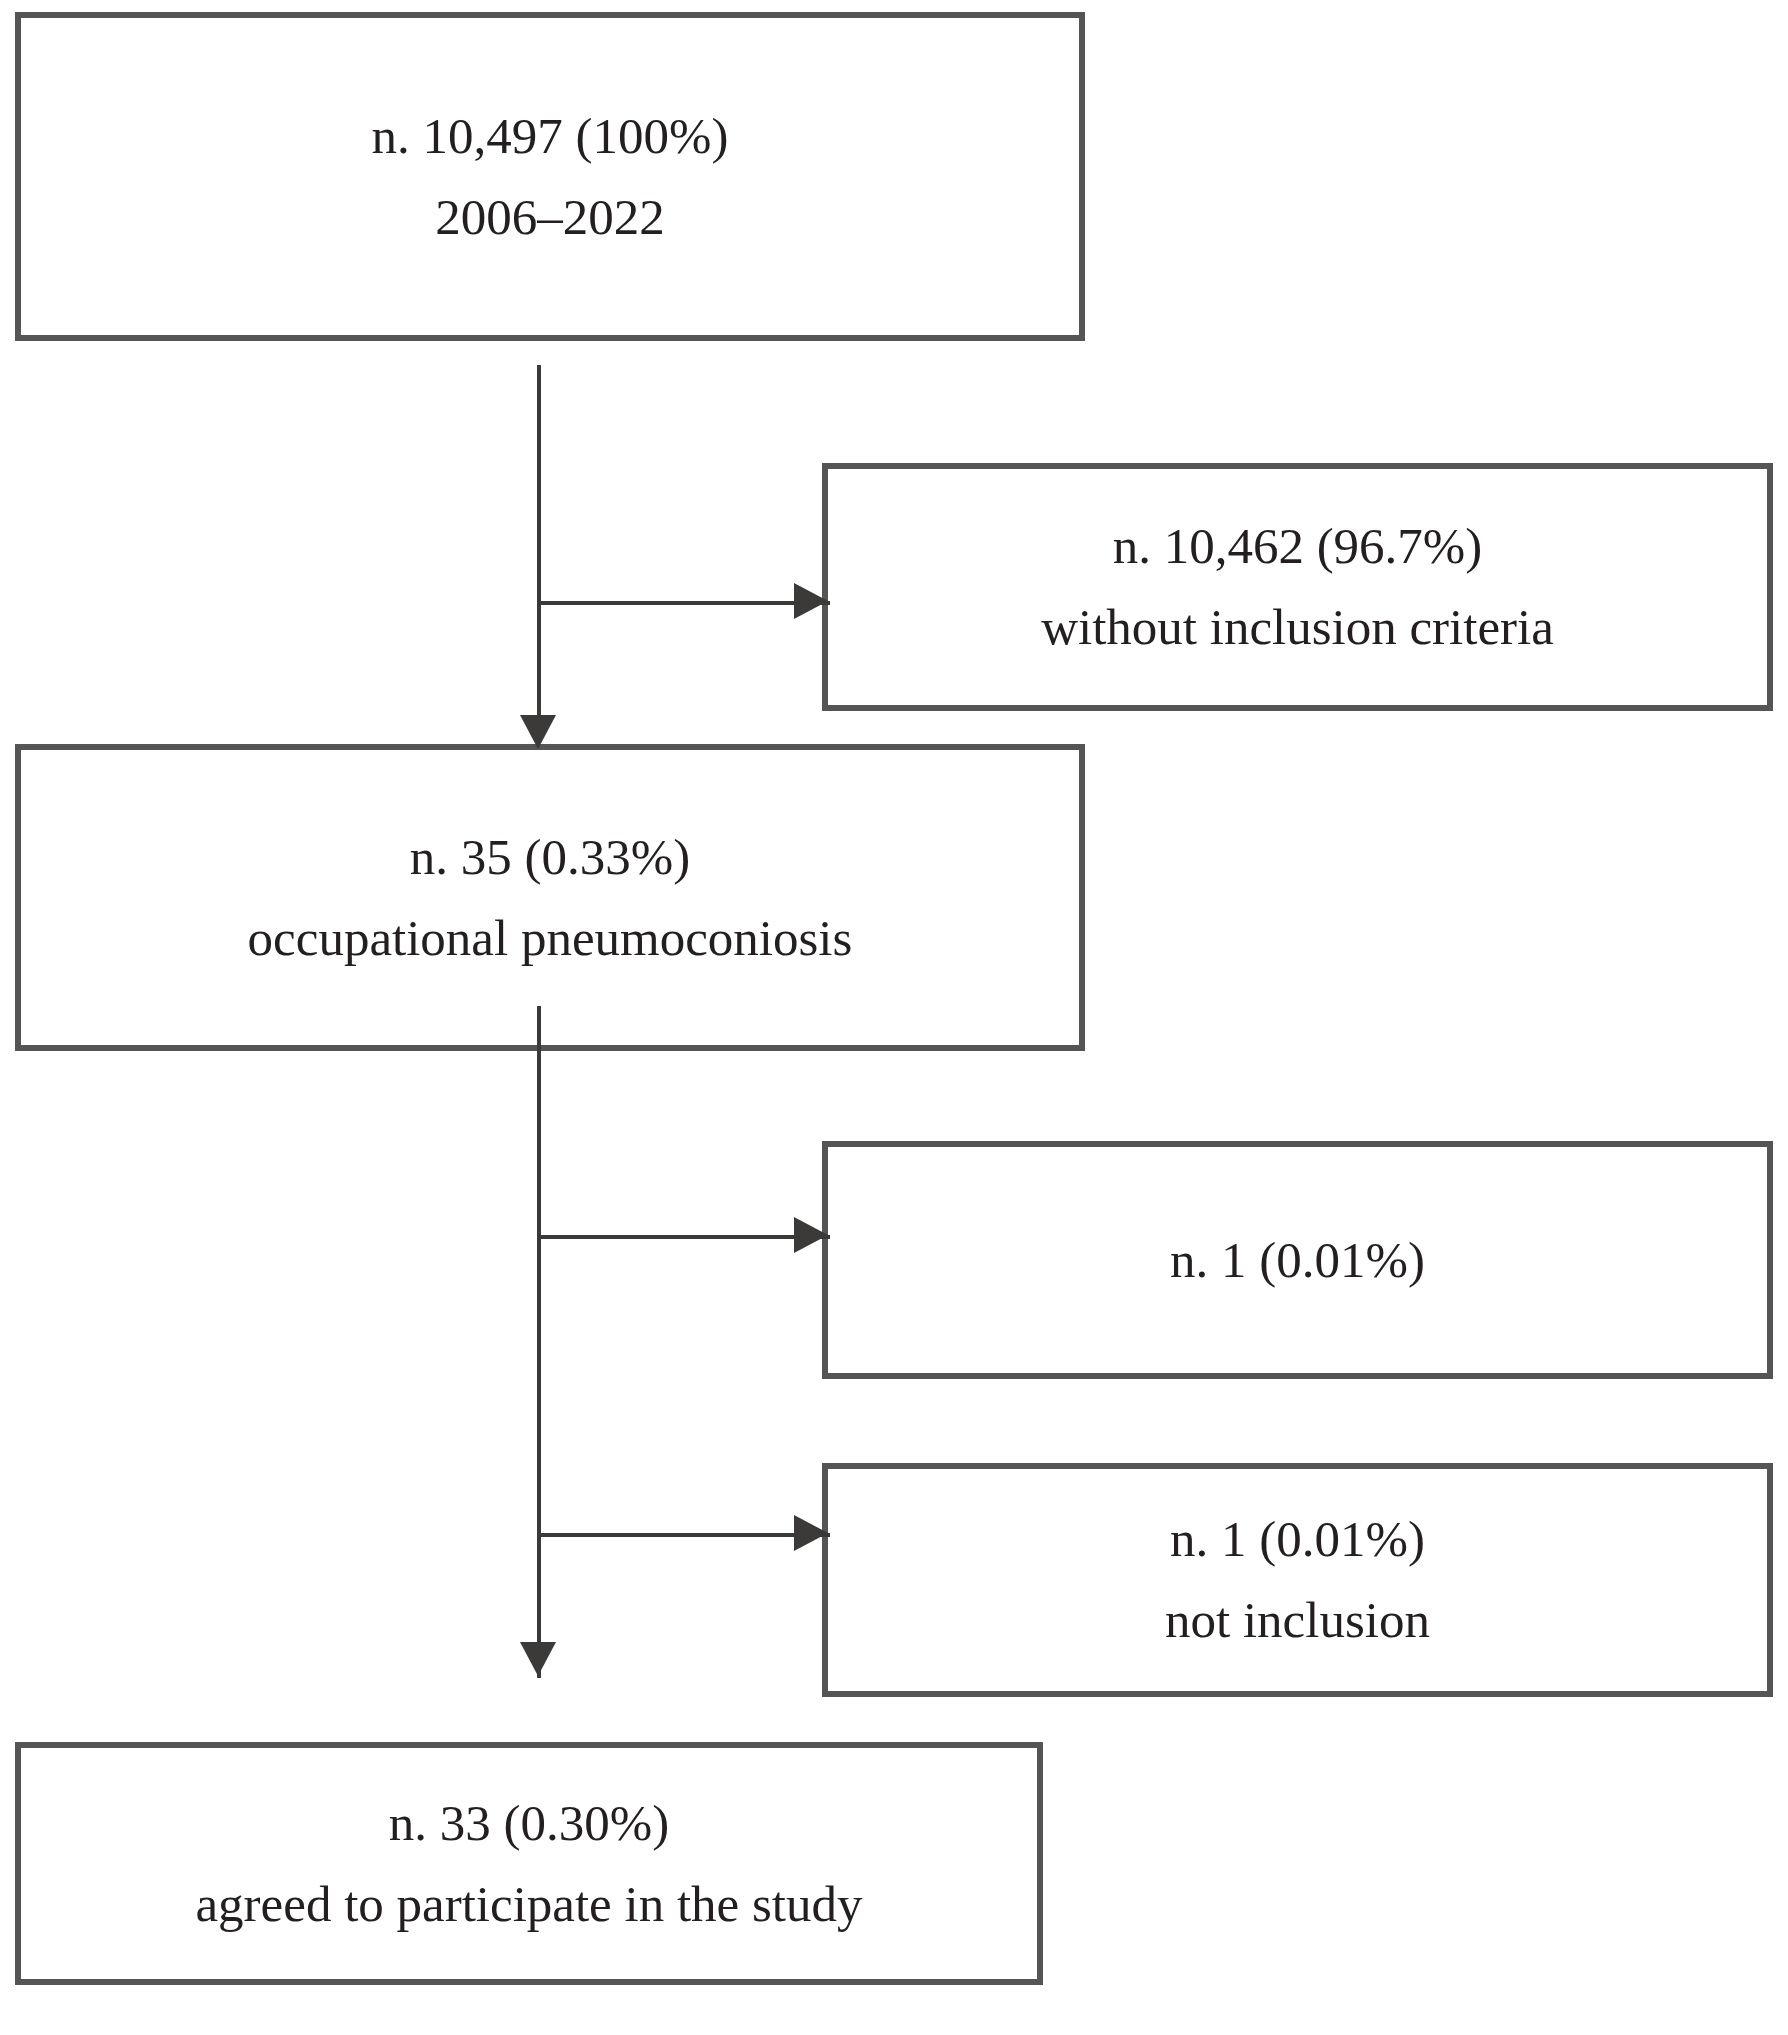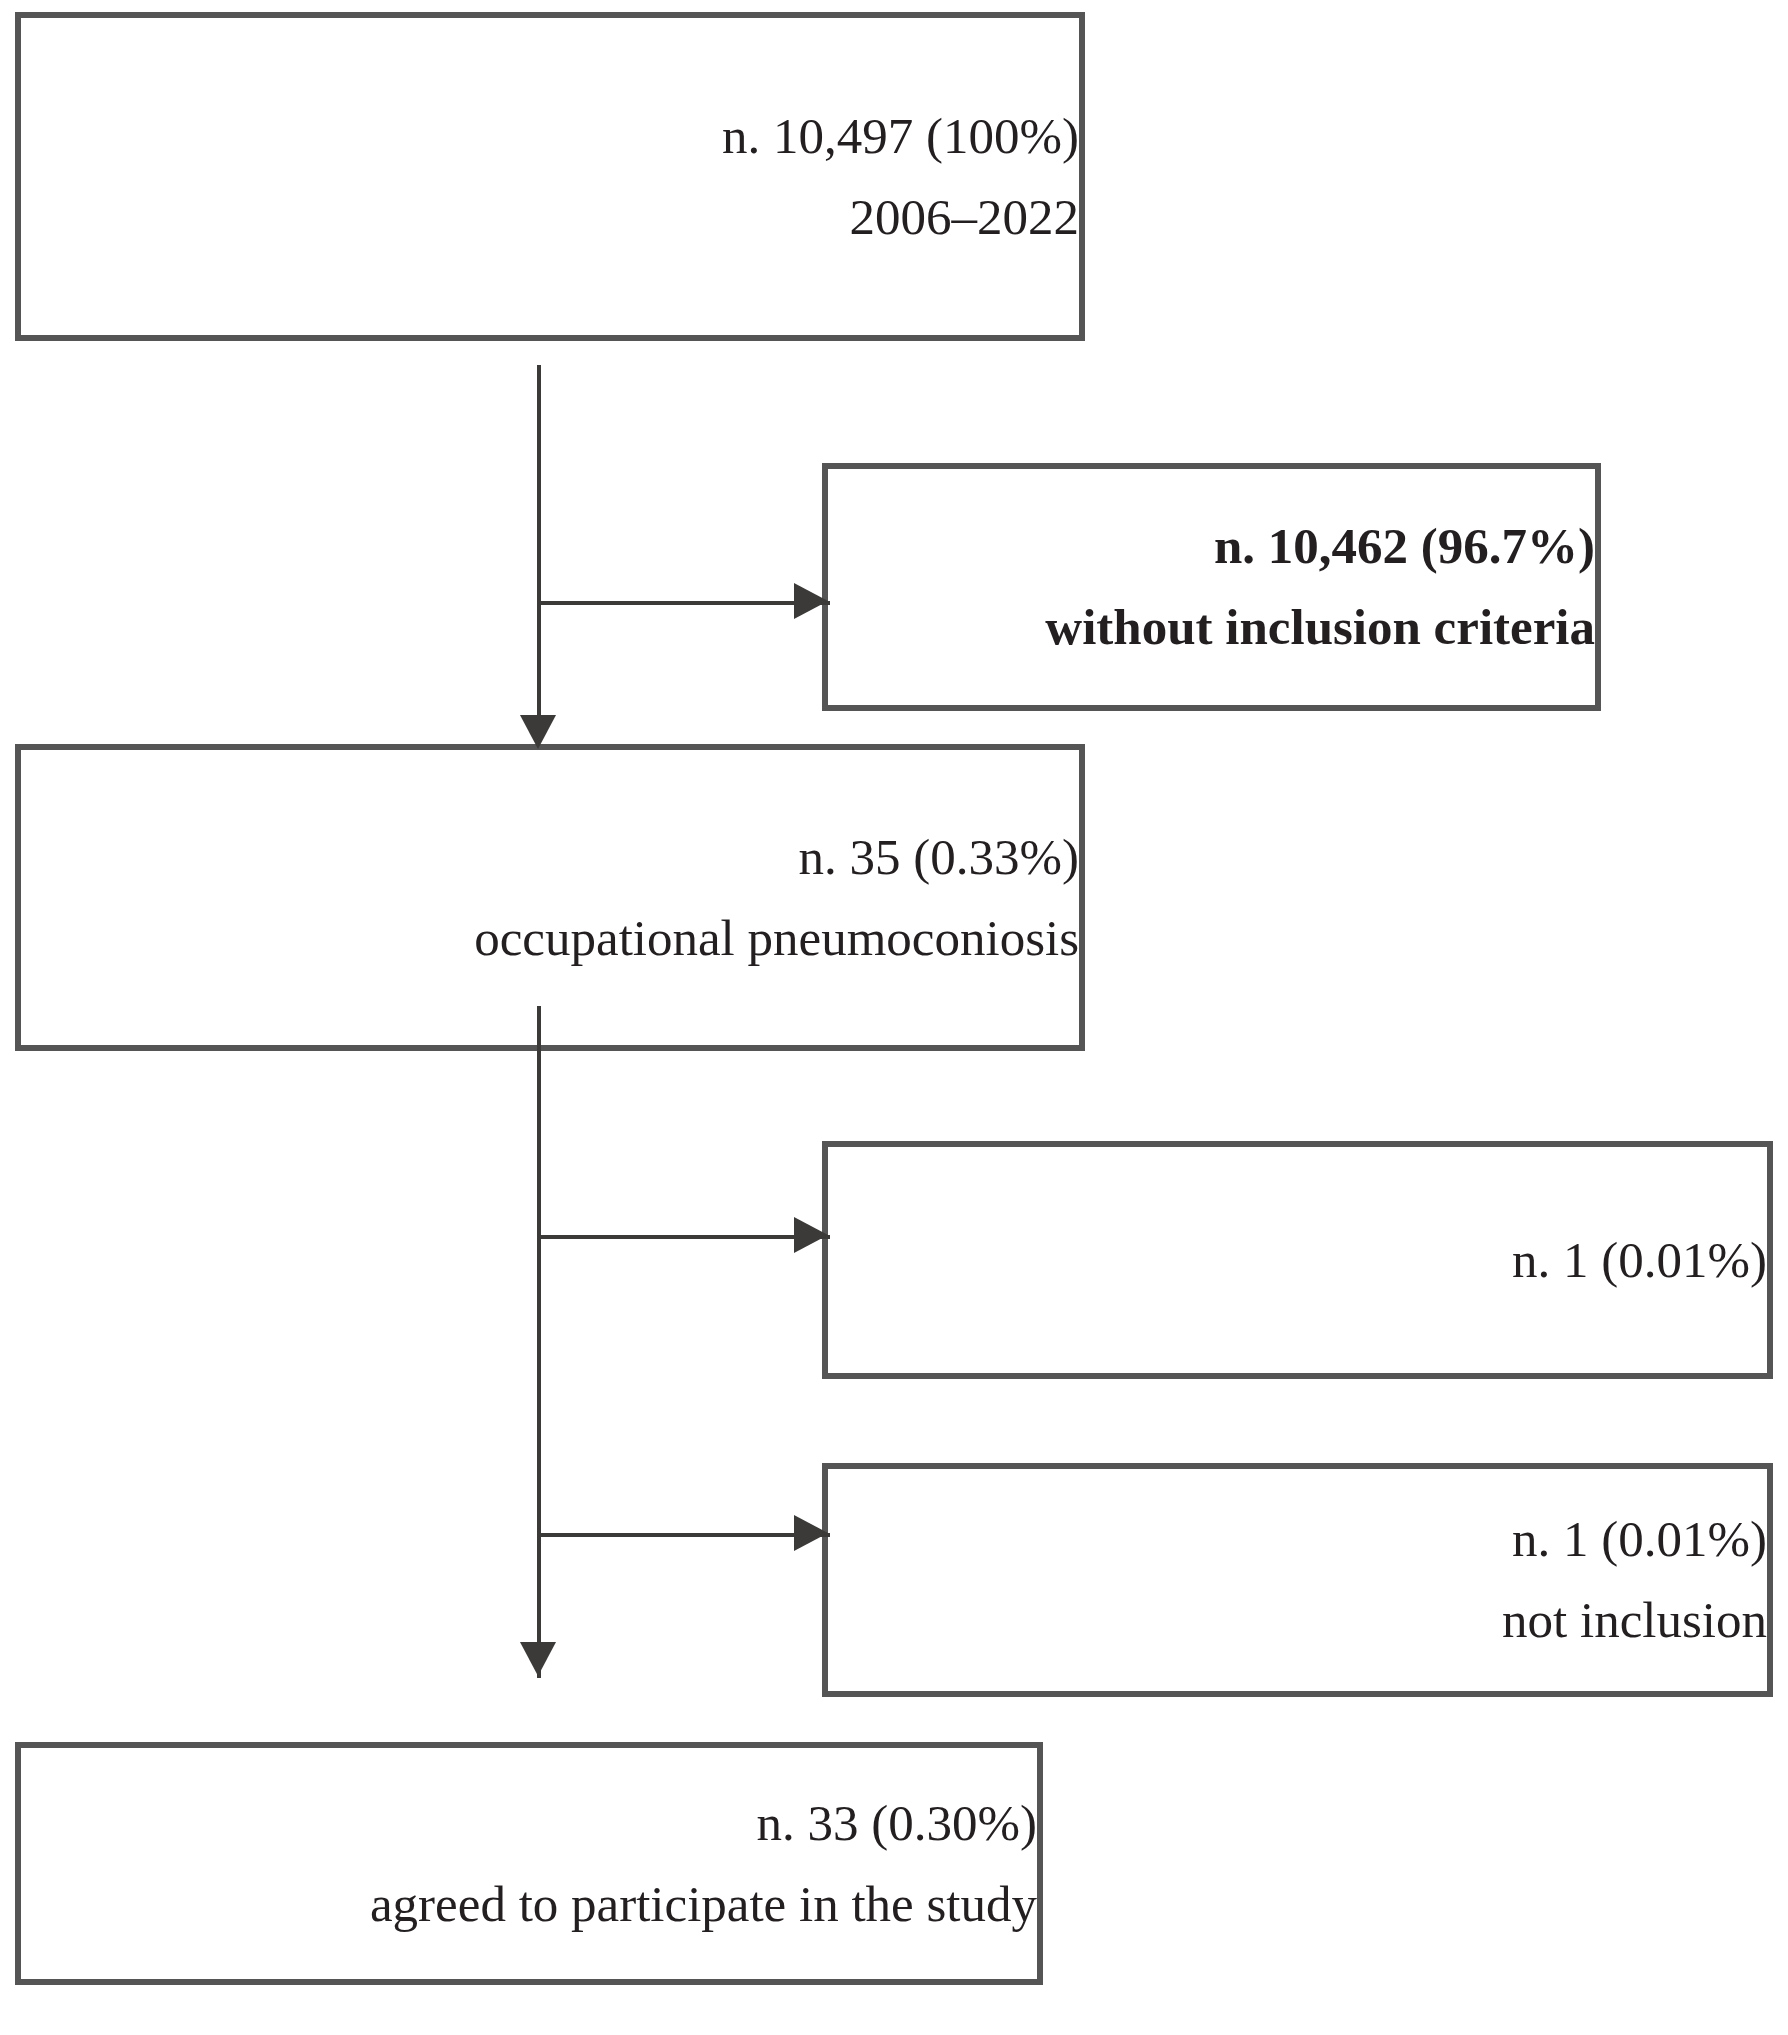--- a/index.html
+++ b/index.html
@@ -17,34 +17,34 @@
     background: #ffffff;
     overflow: hidden;
   }
   .node {
     position: absolute;
     box-sizing: border-box;
     background: #ffffff;
     border: 6.9px solid #555555;
     display: flex;
     flex-direction: column;
-    align-items: flex-end;
+    align-items: center;
     justify-content: center;
     text-align: center;
     color: #231f20;
     font-size: 51px;
     line-height: 1.58;
   }
   .node .line {
     display: block;
     white-space: nowrap;
   }
   
   #node-total     { left: 15px;   top: 12.4px;   width: 1070px; height: 329px; }
-  #node-excluded  { left: 822px; top: 463px;  width: 779px; height: 248px; font-weight: bold; }
+  #node-excluded  { left: 822px; top: 463px;  width: 951px; height: 248px; }
   #node-pneumo    { left: 15px;   top: 744px; width: 1070px; height: 307px; }
   #node-deceased  { left: 822px; top: 1141px; width: 951px; height: 238px; }
   #node-na        { left: 822px; top: 1463px; width: 951px; height: 234px; }
   #node-agreed    { left: 15px;   top: 1742px; width: 1028px; height: 243px; }
 
   
   .conn {
     position: absolute;
     background: #3b3a39;
   }

